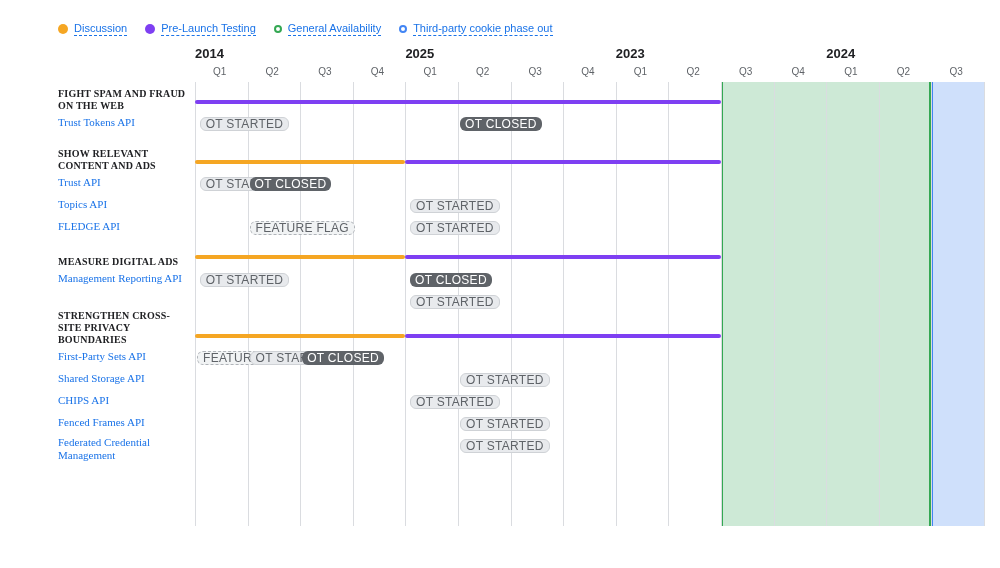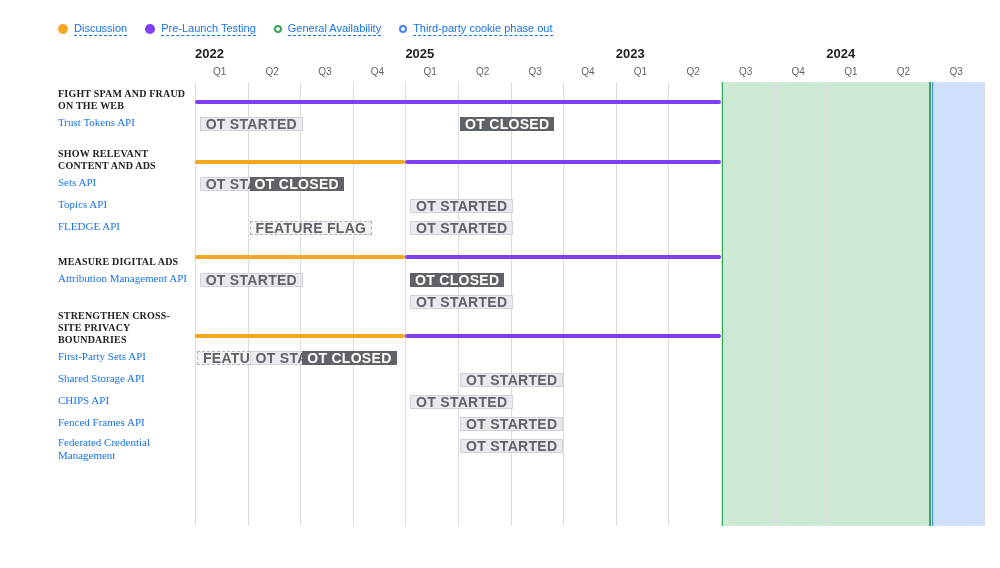--- a/index.html
+++ b/index.html
@@ -88,22 +88,22 @@
   }
   .row.gap{height:8px;}
   .bar{
     position:absolute;top:9px;height:4px;border-radius:3px;
   }
   .bar.round{border-radius:4px;}
   .bar.orange{background:var(--orange);}
   .bar.purple{background:var(--purple);}
   .badge{
     position:absolute;top:5px;height:14px;
-    font-size:14px;font-weight:700;letter-spacing:0.3px;
-    padding:0 5px;border-radius:0;display:flex;align-items:center;
+    font-size:12px;font-weight:400;letter-spacing:0.3px;
+    padding:0 5px;border-radius:6px;display:flex;align-items:center;
     white-space:nowrap;
   }
   .badge.light{background:var(--light-badge);color:var(--muted);border:1px solid #cfd2d6;}
   .badge.dark{background:var(--dark-badge);color:#fff;}
   .badge.dashed{background:#f1f3f4;color:var(--muted);border:1px dashed #b0b4b9;}
   
   .labels .lrow{height:22px;display:flex;align-items:center;}
   .labels .lrow.gap{height:8px;}
   .labels .lrow.sec{height:22px;align-items:flex-end;}
 </style>
@@ -137,34 +137,34 @@
           <div class="section-title">FIGHT SPAM AND FRAUD ON THE WEB</div>
         </div>
         <div class="lrow">
           <a class="api-link">Trust Tokens API</a>
         </div>
         <div class="lrow gap"></div>
         <div class="lrow sec" style="height: 30px;">
           <div class="section-title">SHOW RELEVANT CONTENT AND ADS</div>
         </div>
         <div class="lrow">
-          <a class="api-link">Sets API</a>
+          <a class="api-link">Trust API</a>
         </div>
         <div class="lrow">
           <a class="api-link">Topics API</a>
         </div>
         <div class="lrow">
           <a class="api-link">FLEDGE API</a>
         </div>
         <div class="lrow gap"></div>
         <div class="lrow sec" style="height: 22px;">
           <div class="section-title">MEASURE DIGITAL ADS</div>
         </div>
         <div class="lrow">
-          <a class="api-link">Attribution Management API</a>
+          <a class="api-link">Management Reporting API</a>
         </div>
         <div class="lrow" style="height: 18px;"></div>
         <div class="lrow gap"></div>
         <div class="lrow sec" style="height: 30px;">
           <div class="section-title">STRENGTHEN CROSS-SITE PRIVACY BOUNDARIES</div>
         </div>
         <div class="lrow">
           <a class="api-link">First-Party Sets API</a>
         </div>
         <div class="lrow">
@@ -199,21 +199,21 @@
         <div class="v" style="left: 473.4px;"></div>
         <div class="v" style="left: 526px;"></div>
         <div class="v" style="left: 578.6px;"></div>
         <div class="v" style="left: 631.2px;"></div>
         <div class="v" style="left: 683.8px;"></div>
         <div class="v" style="left: 736.4px;"></div>
         <div class="v" style="left: 789px;"></div>
       </div>
     <div class="headers">
       <div class="years">
-          <span class="year" style="left: 0px;">2022</span>
+          <span class="year" style="left: 0px;">2014</span>
           <span class="year" style="left: 210.4px;">2025</span>
           <span class="year" style="left: 420.8px;">2023</span>
           <span class="year" style="left: 631.2px;">2024</span>
         </div>
       <div class="quarters">
           <span class="q" style="left: 2px;">Q1</span>
           <span class="q" style="left: 54.6px;">Q2</span>
           <span class="q" style="left: 107.2px;">Q3</span>
           <span class="q" style="left: 159.8px;">Q4</span>
           <span class="q" style="left: 212.4px;">Q1</span>

